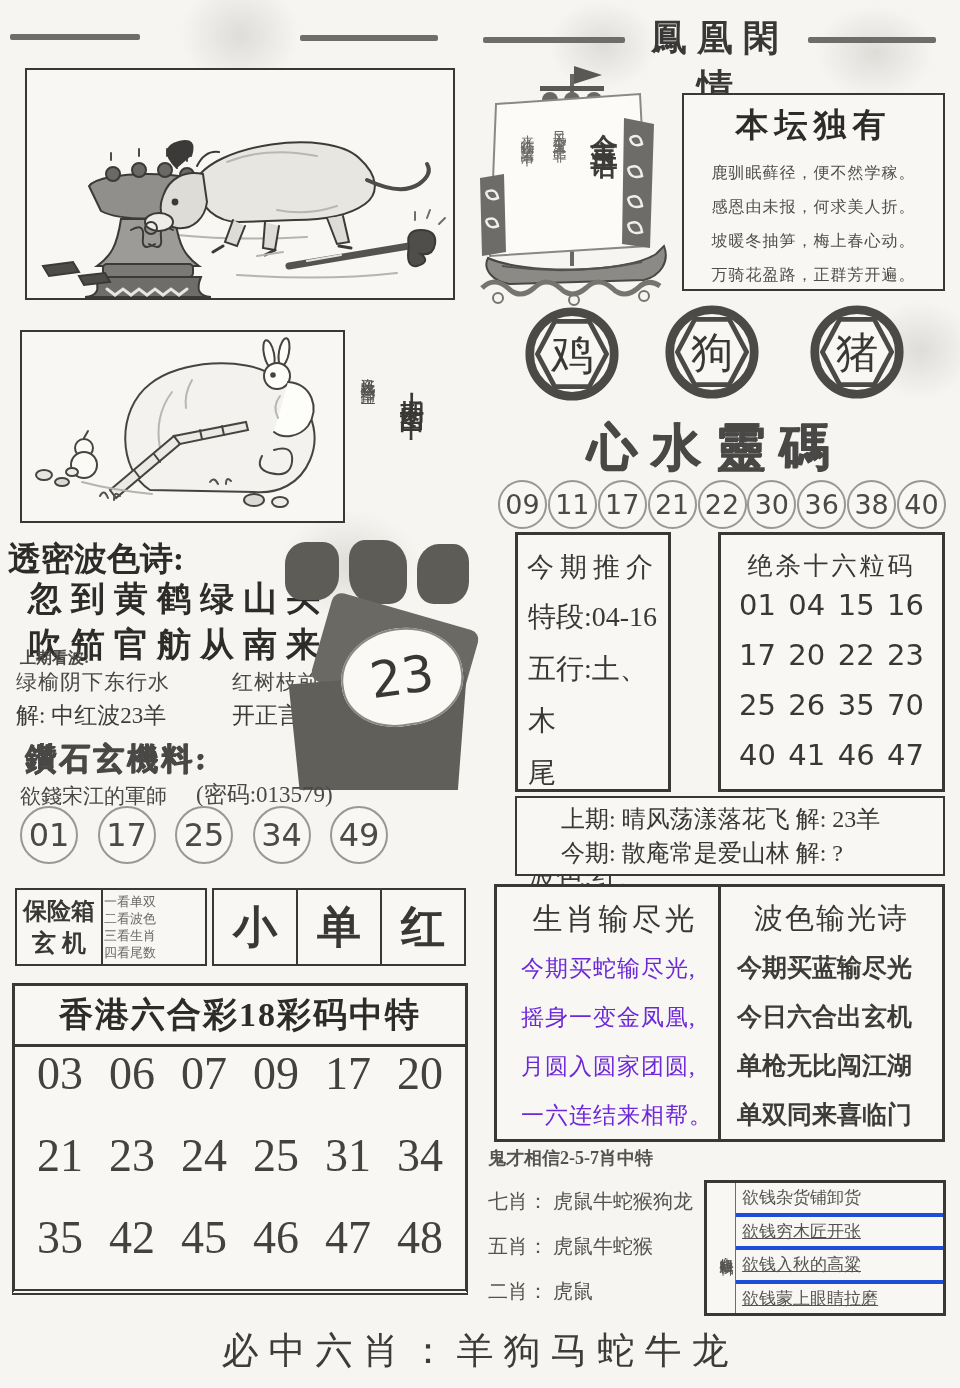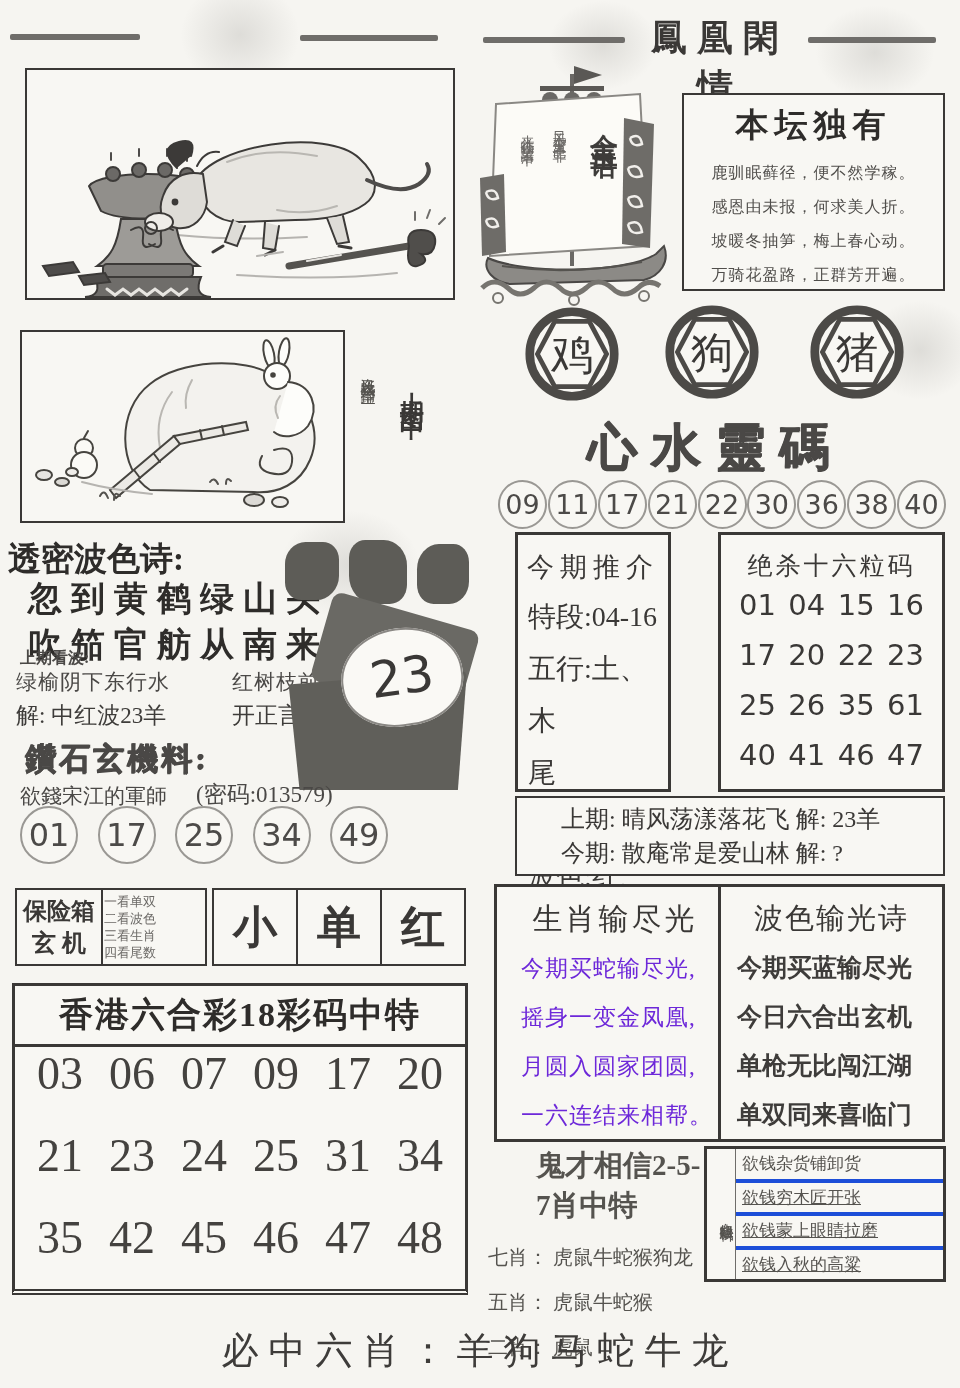--- a/index.html
+++ b/index.html
@@ -308,21 +308,21 @@
     <div class="row-flex" style="height:50px;">
       <span>17</span>
       <span>20</span>
       <span>22</span>
       <span>23</span>
     </div>
     <div class="row-flex" style="height:50px;">
       <span>25</span>
       <span>26</span>
       <span>35</span>
-      <span>61</span>
+      <span>70</span>
     </div>
     <div class="row-flex" style="height:50px;">
       <span>40</span>
       <span>41</span>
       <span>46</span>
       <span>47</span>
     </div>
   </div>
 </div>
 
@@ -345,38 +345,38 @@
   <div style="text-align:center;font-size:29px;margin-top:12px;letter-spacing:2px;color:#3a3836;">波色输光诗</div>
   <div style="padding-left:16px;font-size:25px;color:#3e3c3a;line-height:49px;margin-top:4px;font-weight:600;">
     <div>今期买蓝输尽光</div>
     <div>今日六合出玄机</div>
     <div>单枪无比闯江湖</div>
     <div>单双同来喜临门</div>
   </div>
 </div>
 
 <div class="abs" style="left:488px;top:1146px;width:215px;color:#55534f;">
-  <div style="font-size:29px;font-weight:600;margin-left:48px;">鬼才相信2-5-7肖中特</div>
+  <div style="font-size:18px;font-weight:600;">鬼才相信2-5-7肖中特</div>
   <div style="font-size:20px;margin-top:18px;">
     <span>七肖：</span>
     <span>虎鼠牛蛇猴狗龙</span>
   </div>
   <div style="font-size:20px;margin-top:18px;">
     <span>五肖：</span>
     <span>虎鼠牛蛇猴</span>
   </div>
   <div style="font-size:20px;margin-top:18px;">
     <span>二肖：</span>
     <span>虎鼠</span>
   </div>
 </div>
 
-<div class="box" style="left:704px;top:1146px;width:242px;height:136px;border-width:3px;display:flex;">
+<div class="box" style="left:704px;top:1180px;width:242px;height:136px;border-width:3px;display:flex;">
   <div class="vtext" style="width:28px;border-right:1px solid #6f6d6a;font-size:14px;color:#55534f;text-align:center;padding-top:2px;letter-spacing:1px;">白小姐欲钱料</div>
   <div style="flex:1;display:flex;flex-direction:column;font-size:17px;color:#55534f;">
     <div style="flex:1;display:flex;align-items:center;padding-left:6px;">欲钱杂货铺卸货</div>
     <div class="cellline" style="flex:1;display:flex;align-items:center;padding-left:6px;">欲钱穷木匠开张</div>
+    <div class="cellline" style="flex:1;display:flex;align-items:center;padding-left:6px;">欲钱入秋的高粱</div>
     <div class="cellline" style="flex:1;display:flex;align-items:center;padding-left:6px;">欲钱蒙上眼睛拉磨</div>
-    <div class="cellline" style="flex:1;display:flex;align-items:center;padding-left:6px;">欲钱入秋的高粱</div>
   </div>
 </div>
 
 <div class="abs" style="left:0;top:1326px;width:960px;text-align:center;font-size:37px;letter-spacing:10px;color:#3e3c3a;">必中六肖：羊狗马蛇牛龙</div>
 
 </body></html>

